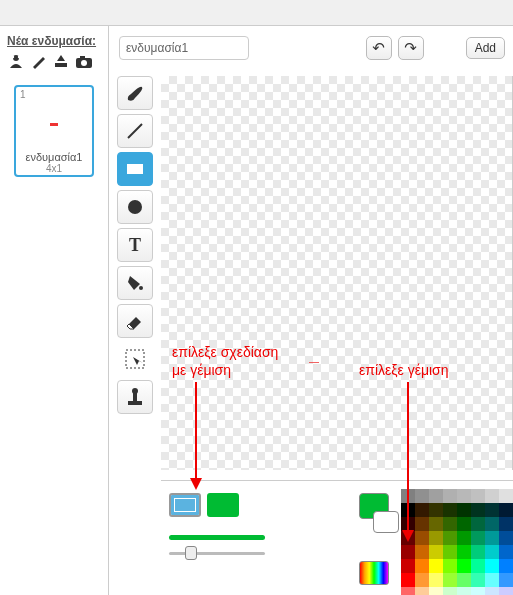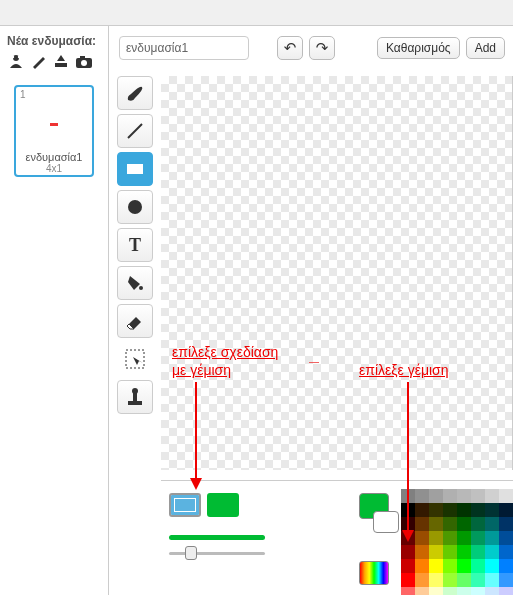--- a/index.html
+++ b/index.html
@@ -1,21 +1,21 @@
 <!DOCTYPE html>
 <html><head>
 <meta charset="utf-8">
 <style>
   * { box-sizing: border-box; }
   body { margin:0; font-family: Arial, sans-serif; font-size:12px; background:#f0f0f0; width:513px; height:595px; overflow:hidden; position:relative; }
   .tabs { display:flex; align-items:flex-end; height:26px; border-bottom:1px solid #ccc; background:#f0f0f0; }
   .tab { padding:5px 12px; color:#888; cursor:pointer; border:1px solid transparent; border-bottom:none; border-radius:6px 6px 0 0; }
   .tab.active { background:#fff; color:#333; border-color:#ccc; position:relative; top:1px; }
   .left-panel { position:absolute; left:0; top:26px; bottom:0; width:109px; border-right:1px solid #ccc; background:#fff; padding:6px 3px; }
-  .new-costume { font-size:12px; font-weight:bold; color:#555; margin:2px 4px 4px; }
+  .new-costume { font-size:12px; font-weight:bold; color:#555; margin:2px 4px 4px;text-decoration:underline; }
   .new-row { display:flex; gap:6px; padding:0 4px 6px; align-items:center; }
   .new-row span { font-size:18px; color:#333; }
   .thumb { margin:4px auto; width:80px; height:92px; border:2px solid #3aa7dd; border-radius:4px; background:#fff; position:relative; text-align:center; }
   .thumb .num { position:absolute; top:2px; left:4px; font-size:10px; color:#888; }
   .thumb .preview { position:absolute; top:36px; left:50%; transform:translateX(-50%); width:8px; height:3px; background:#e33; }
   .thumb .caption { position:absolute; bottom:12px; left:0; right:0; font-size:11px; color:#555; }
   .thumb .dims { position:absolute; bottom:1px; left:0; right:0; font-size:10px; color:#888; }
   .right-panel { position:absolute; left:109px; top:26px; right:0; bottom:0; background:#fff; }
   .toprow { display:flex; align-items:center; gap:6px; padding:10px 8px 8px 10px; }
   .name-input { width:130px; border:1px solid #ccc; border-radius:4px; padding:4px 6px; font-size:12px; color:#666; }
@@ -49,21 +49,21 @@
   .slider { margin-top:12px; width:96px; }
   .slider-track { height:3px; background:#bbb; border-radius:2px; position:relative; }
   .slider-thumb { position:absolute; left:16px; top:-6px; width:12px; height:14px; background:#eee; border:1px solid #888; border-radius:3px; }
   .swatch-big { position:absolute; left:198px; top:12px; width:30px; height:26px; background:#0b3; border:1px solid #888; border-radius:4px; }
   .swatch-small { position:absolute; left:212px; top:30px; width:26px; height:22px; background:#fff; border:1px solid #888; border-radius:4px; }
   .palette { position:absolute; left:240px; top:8px; }
   .pal-row { display:flex; }
   .pal-cell { width:14px; height:14px; }
   .rainbow { position:absolute; left:198px; top:80px; width:30px; height:24px; border:1px solid #888;
     background:linear-gradient(90deg,red,orange,yellow,lime,cyan,blue,magenta); border-radius:3px; }
-  .anno { position:absolute; color:#e00; font-size:14px; pointer-events:none;text-decoration:underline; }
+  .anno { position:absolute; color:#e00; font-size:14px; pointer-events:none; }
 </style>
 </head>
 <body>
 
 <div class="tabs">
 </div>
 
 <div class="left-panel">
   <div class="new-costume">Νέα ενδυμασία:</div>
   <div class="new-row">
@@ -106,21 +106,20 @@
   <div class="toprow">
     <input class="name-input" value="ενδυμασία1" style="">
     <div class="spacer"></div>
     <div class="btn btn-icon">
         <span>↶</span>
       </div>
     <div class="btn btn-icon">
         <span>↷</span>
       </div>
     <div style="width:30px"></div>
-    <div class="btn">Καθαρισμός</div>
     <div class="btn">Add</div>
   </div>
 
   <div class="tools">
     <div class="tool">
         <svg width="22" height="22" viewBox="0 0 22 22">
           <path d="M4 18 Q3 14 7 12 Q16 3 18 5 Q20 7 11 16 Q9 20 4 18 Z" fill="#333"></path>
         </svg>
       </div>
     <div class="tool">

